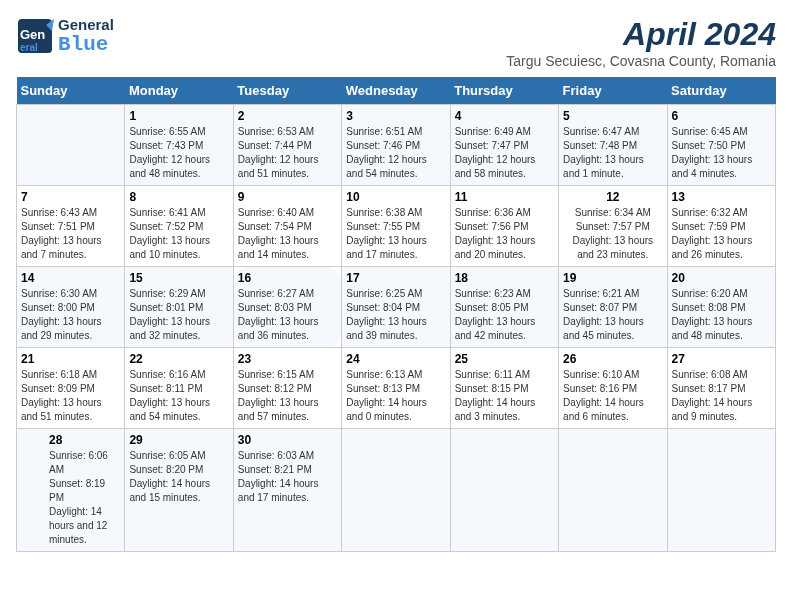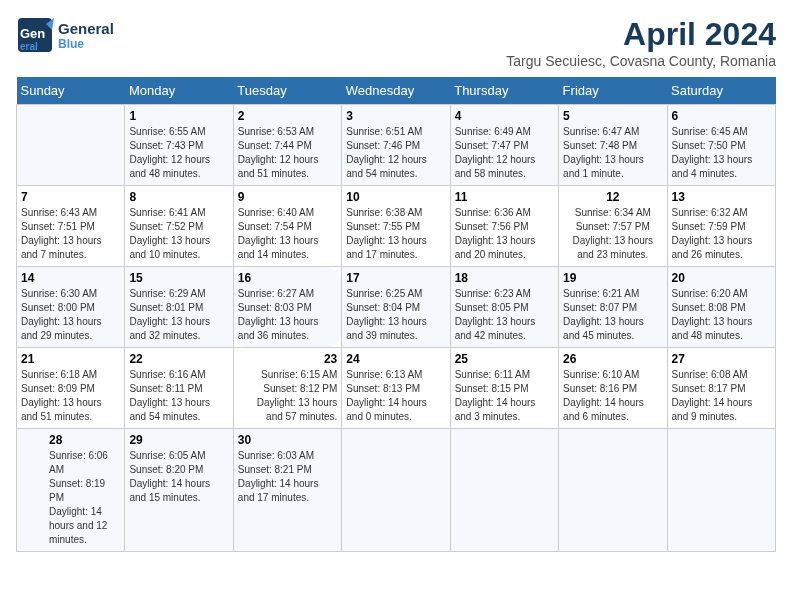--- a/index.html
+++ b/index.html
@@ -21,37 +21,38 @@
       flex-direction: column;
       align-items: flex-start;
     }
     .title-area {
       text-align: right;
     }
     .main-title {
       font-size: 32px;
       font-weight: bold;
       color: #1a3a5c;
+      font-style: italic;
     }
     .subtitle {
       font-size: 14px;
       color: #555;
     }
     table {
       width: 100%;
       border-collapse: collapse;
       font-size: 11px;
     }
     thead tr th {
       background-color: #2c6fad;
       color: #fff;
       padding: 6px 4px;
       text-align: left;
       font-size: 13px;
-      font-weight: normal;
+      font-weight: bold;
     }
     tbody tr td {
       border: 1px solid #ccc;
       padding: 4px 4px;
       vertical-align: top;
       background: #fff;
       min-height: 70px;
     }
     tbody tr:nth-child(odd) td {
       background: #f5f8fc;
@@ -77,21 +78,21 @@
       <div style="position:relative;width:38px;height:38px;">
         <svg width="38" height="38" viewBox="0 0 38 38">
           <rect x="2" y="2" width="34" height="34" rx="4" fill="#1a3a5c"></rect>
           <text x="4" y="22" font-size="13" font-weight="bold" fill="white" font-family="Arial">Gen</text>
           <text x="4" y="34" font-size="10" font-weight="bold" fill="#4a90d9" font-family="Arial">eral</text>
           <polygon points="30,8 38,2 36,14" fill="#4a90d9"></polygon>
         </svg>
       </div>
       <div>
         <div style="font-size:15px;font-weight:bold;color:#1a3a5c;">General</div>
-        <div style="font-size:12px;font-weight:bold;color:#4a90d9;">Blue</div>
+        <div style="font-size:21px;font-weight:bold;color:#4a90d9;font-family:Liberation Mono, monospace;">Blue</div>
       </div>
     </div>
   </div>
   <div class="title-area">
     <div class="main-title">April 2024</div>
     <div class="subtitle">Targu Secuiesc, Covasna County, Romania</div>
   </div>
 </div>
 
 <table>
@@ -196,21 +197,21 @@
       </tr>
       <tr>
         <td style="height: 80px;">
           <span class="day-num">21</span>
           <div class="day-detail">Sunrise: 6:18 AM<br>Sunset: 8:09 PM<br>Daylight: 13 hours and 51 minutes.</div>
         </td>
         <td style="height: 80px;">
           <span class="day-num">22</span>
           <div class="day-detail">Sunrise: 6:16 AM<br>Sunset: 8:11 PM<br>Daylight: 13 hours and 54 minutes.</div>
         </td>
-        <td style="height: 80px; text-align: right;">
+        <td style="height: 80px;">
           <span class="day-num">23</span>
           <div class="day-detail">Sunrise: 6:15 AM<br>Sunset: 8:12 PM<br>Daylight: 13 hours and 57 minutes.</div>
         </td>
         <td style="height: 80px;">
           <span class="day-num">24</span>
           <div class="day-detail">Sunrise: 6:13 AM<br>Sunset: 8:13 PM<br>Daylight: 14 hours and 0 minutes.</div>
         </td>
         <td style="height: 80px;">
           <span class="day-num">25</span>
           <div class="day-detail">Sunrise: 6:11 AM<br>Sunset: 8:15 PM<br>Daylight: 14 hours and 3 minutes.</div>

